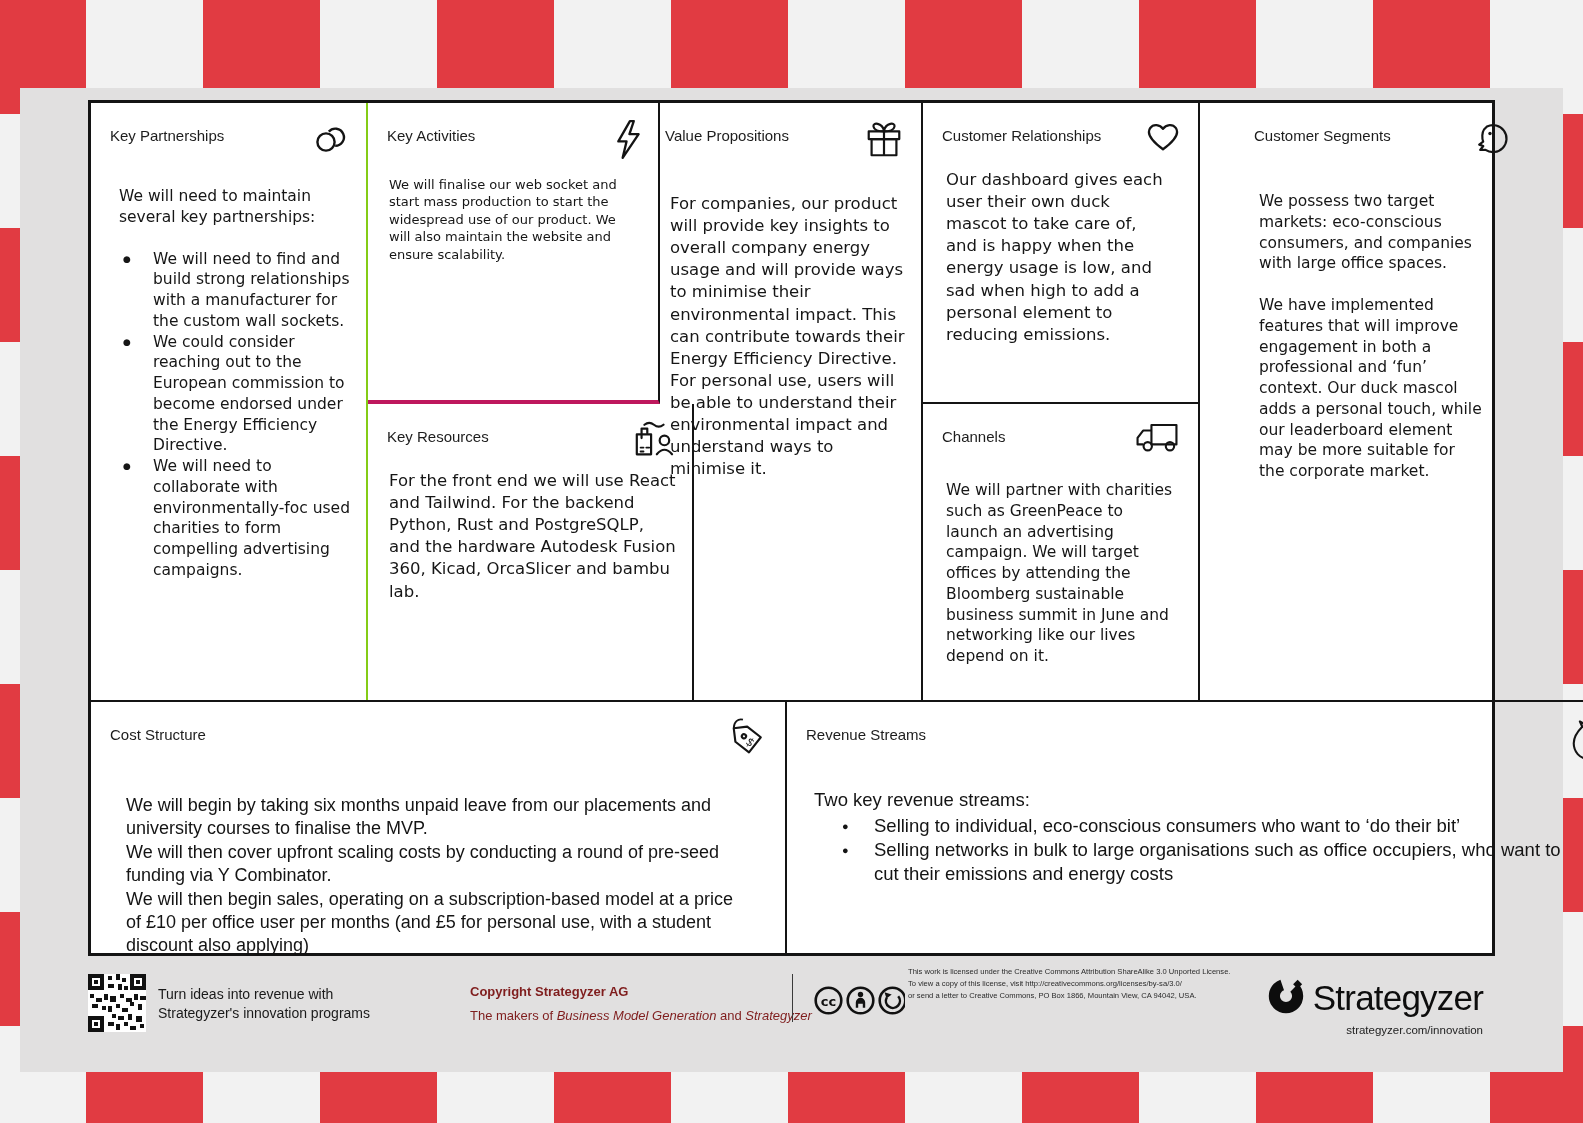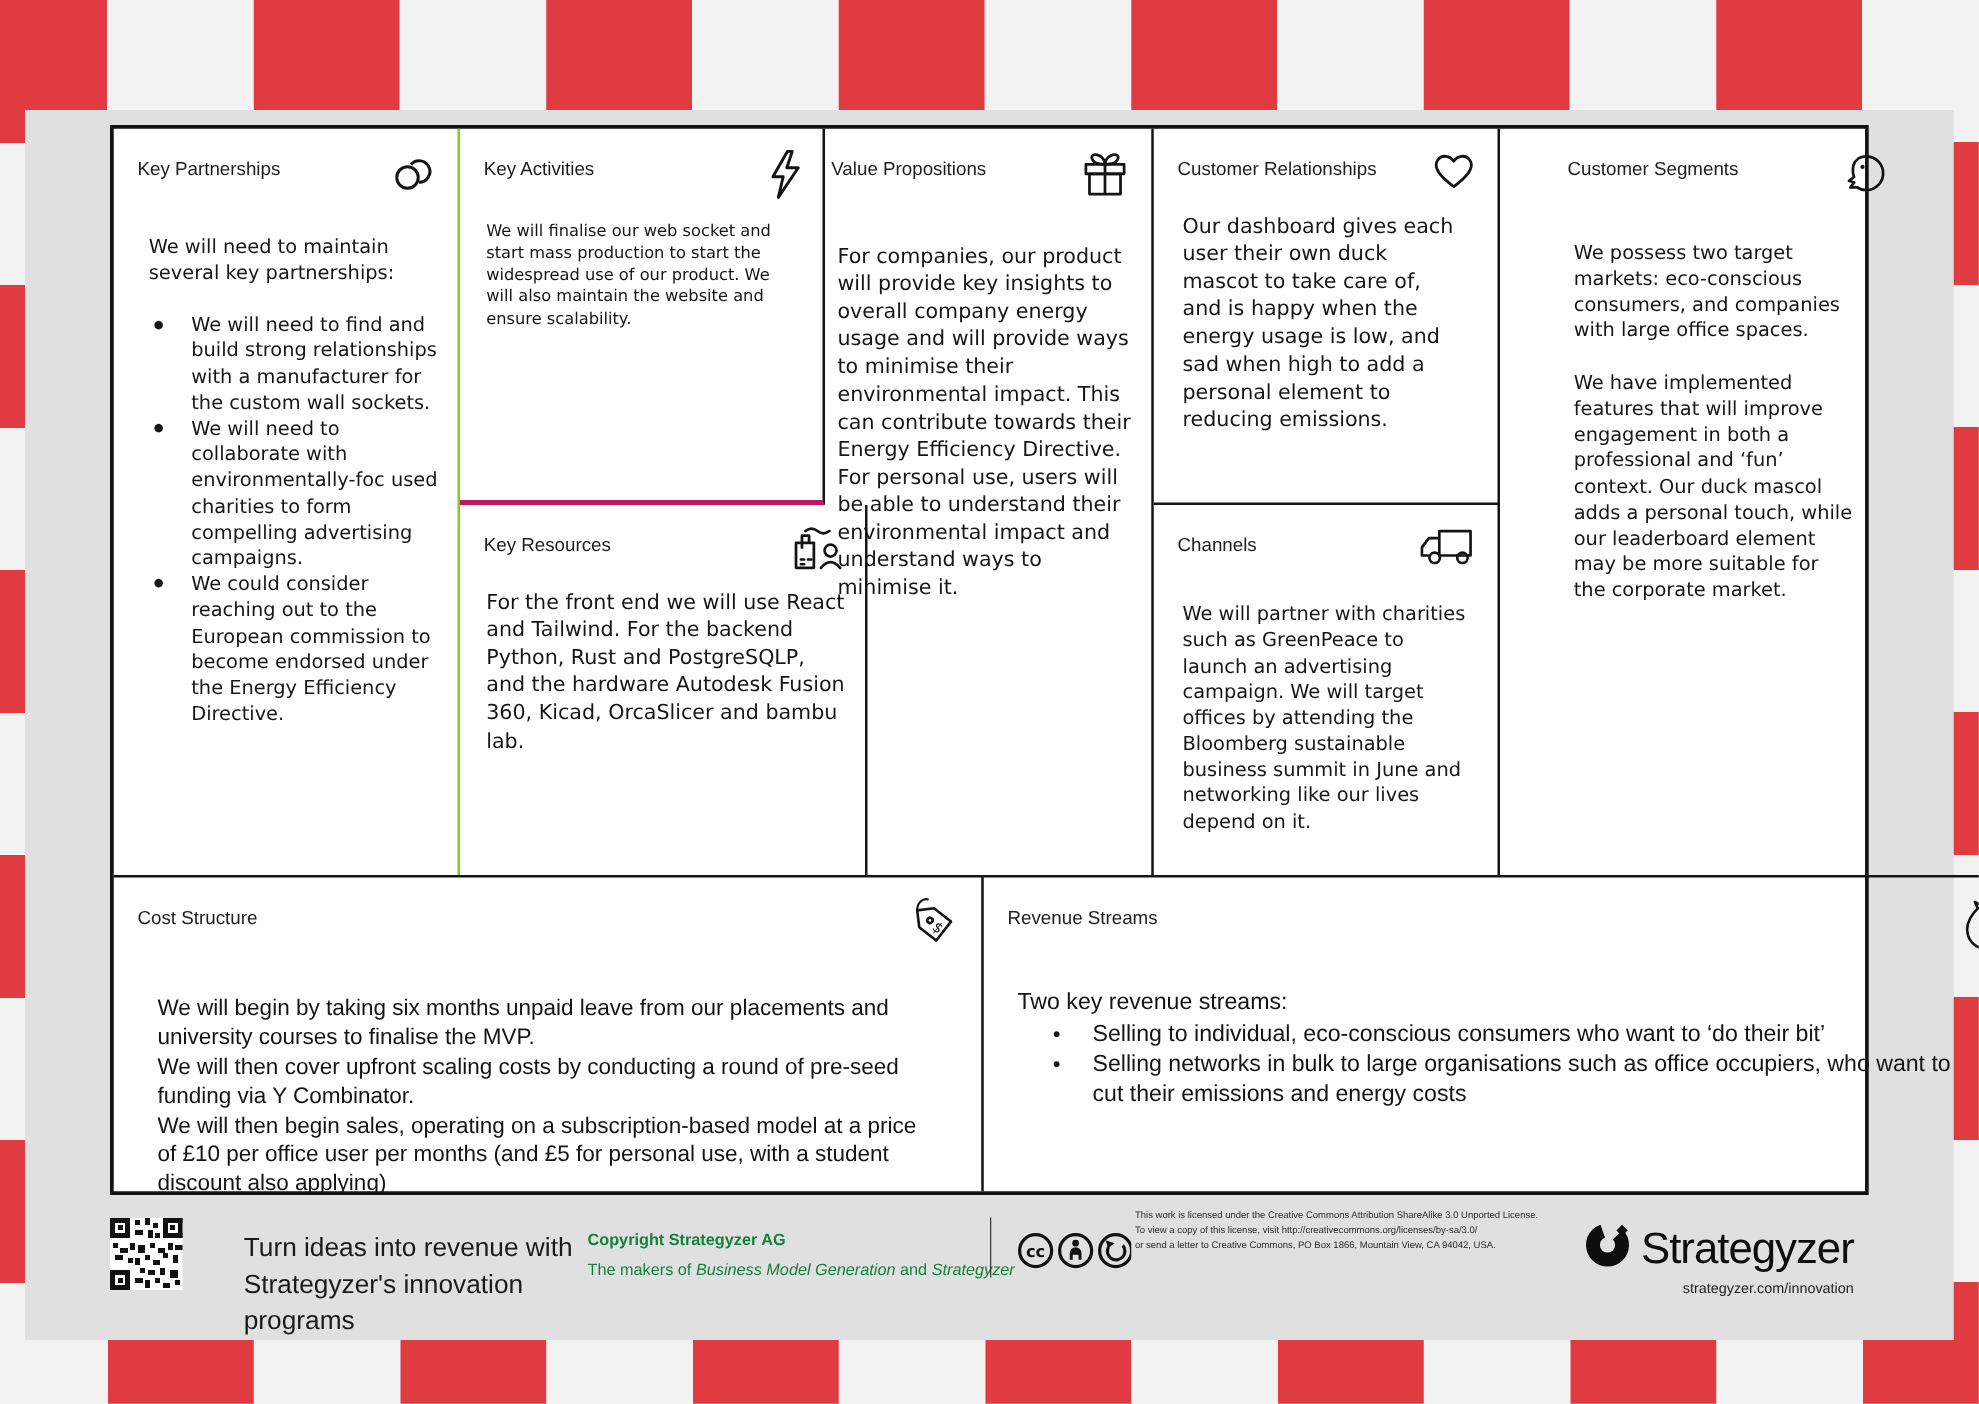--- a/index.html
+++ b/index.html
@@ -44,22 +44,22 @@
   .big-note { font-family:"Liberation Sans", sans-serif; font-size:18px; line-height:1.3; color:#141414; }
   #cost .big-note { margin:26px 36px 0 35px; }
   #rev  .big-note { margin:22px 40px 0 27px; font-size:18.5px; }
   #rev ul { list-style:none; margin:2px 0 0 28px; }
   #rev li { position:relative; padding-left:32px; }
   #rev li::before { content:"\25CF"; position:absolute; left:0; top:5px; font-size:11px; }
 
   
   .f-item { position:absolute; }
   .qr { left:68px; top:886px; }
-  .tagline { left:138px; top:897px; width:290px; font-size:21px; line-height:1.38; color:#1a1a1a;margin-left:37px; }
-  .copyright { left:450px; top:896px; font-size:13px; color:#15803d; }
+  .tagline { left:138px; top:897px; width:290px; font-size:14px; line-height:1.38; color:#1a1a1a; }
+  .copyright { left:450px; top:896px; font-size:13px; color:#7f1d1d; }
   .copyright .l1 { font-weight:bold; }
   .copyright .l2 { margin-top:9px; }
   .fdiv { left:772px; top:886px; height:48px; border-left:1.5px solid #3a3a3a; }
   .ccbadges { left:793px; top:897px; }
   .license { left:888px; top:878px; font-size:7.6px; line-height:1.6; color:#2a2a2a; }
   .brandwrap { left:1223px; top:890px; width:240px; text-align:right; }
   .brandrow { display:flex; align-items:center; justify-content:flex-end; gap:9px; }
   .brandname { font-size:35px; font-weight:500; letter-spacing:-0.8px; color:#0d0d0d; }
   .brandurl { margin-top:6px; font-size:11.5px; color:#222; }
   svg text { font-family:"DejaVu Sans", sans-serif; }
@@ -80,22 +80,22 @@
                 <g fill="none" stroke="#141414" stroke-width="2.4">
                   <circle cx="14" cy="23" r="8.6"></circle>
                   <path d="M16.8 12.6 a8.6 8.6 0 1 1 6.4 14.2"></path>
                 </g>
               </svg>
           </span>
         </div>
         <div class="note intro">We will need to maintain several key partnerships:</div>
         <ul class="note">
           <li>We will need to find and build strong relationships with a manufacturer for the custom wall sockets.</li>
+          <li>We could consider reaching out to the European commission  to become endorsed under the Energy Efficiency Directive.</li>
           <li>We will need to collaborate with environmentally-foc used charities to form compelling advertising campaigns.</li>
-          <li>We could consider reaching out to the European commission  to become endorsed under the Energy Efficiency Directive.</li>
         </ul>
       </div>
 
       <div class="box" id="ka">
         <div class="box-head">
           <span class="box-title">Key Activities</span>
           <span>
             <svg viewBox="0 0 30 42" width="29" height="41">
                 <path d="M17.5 2 L5.5 23 h8.5 L10 40 L26.5 15.5 h-9.5 L21.5 2 Z" fill="none" stroke="#141414" stroke-width="2.4" stroke-linejoin="round"></path>
               </svg>

